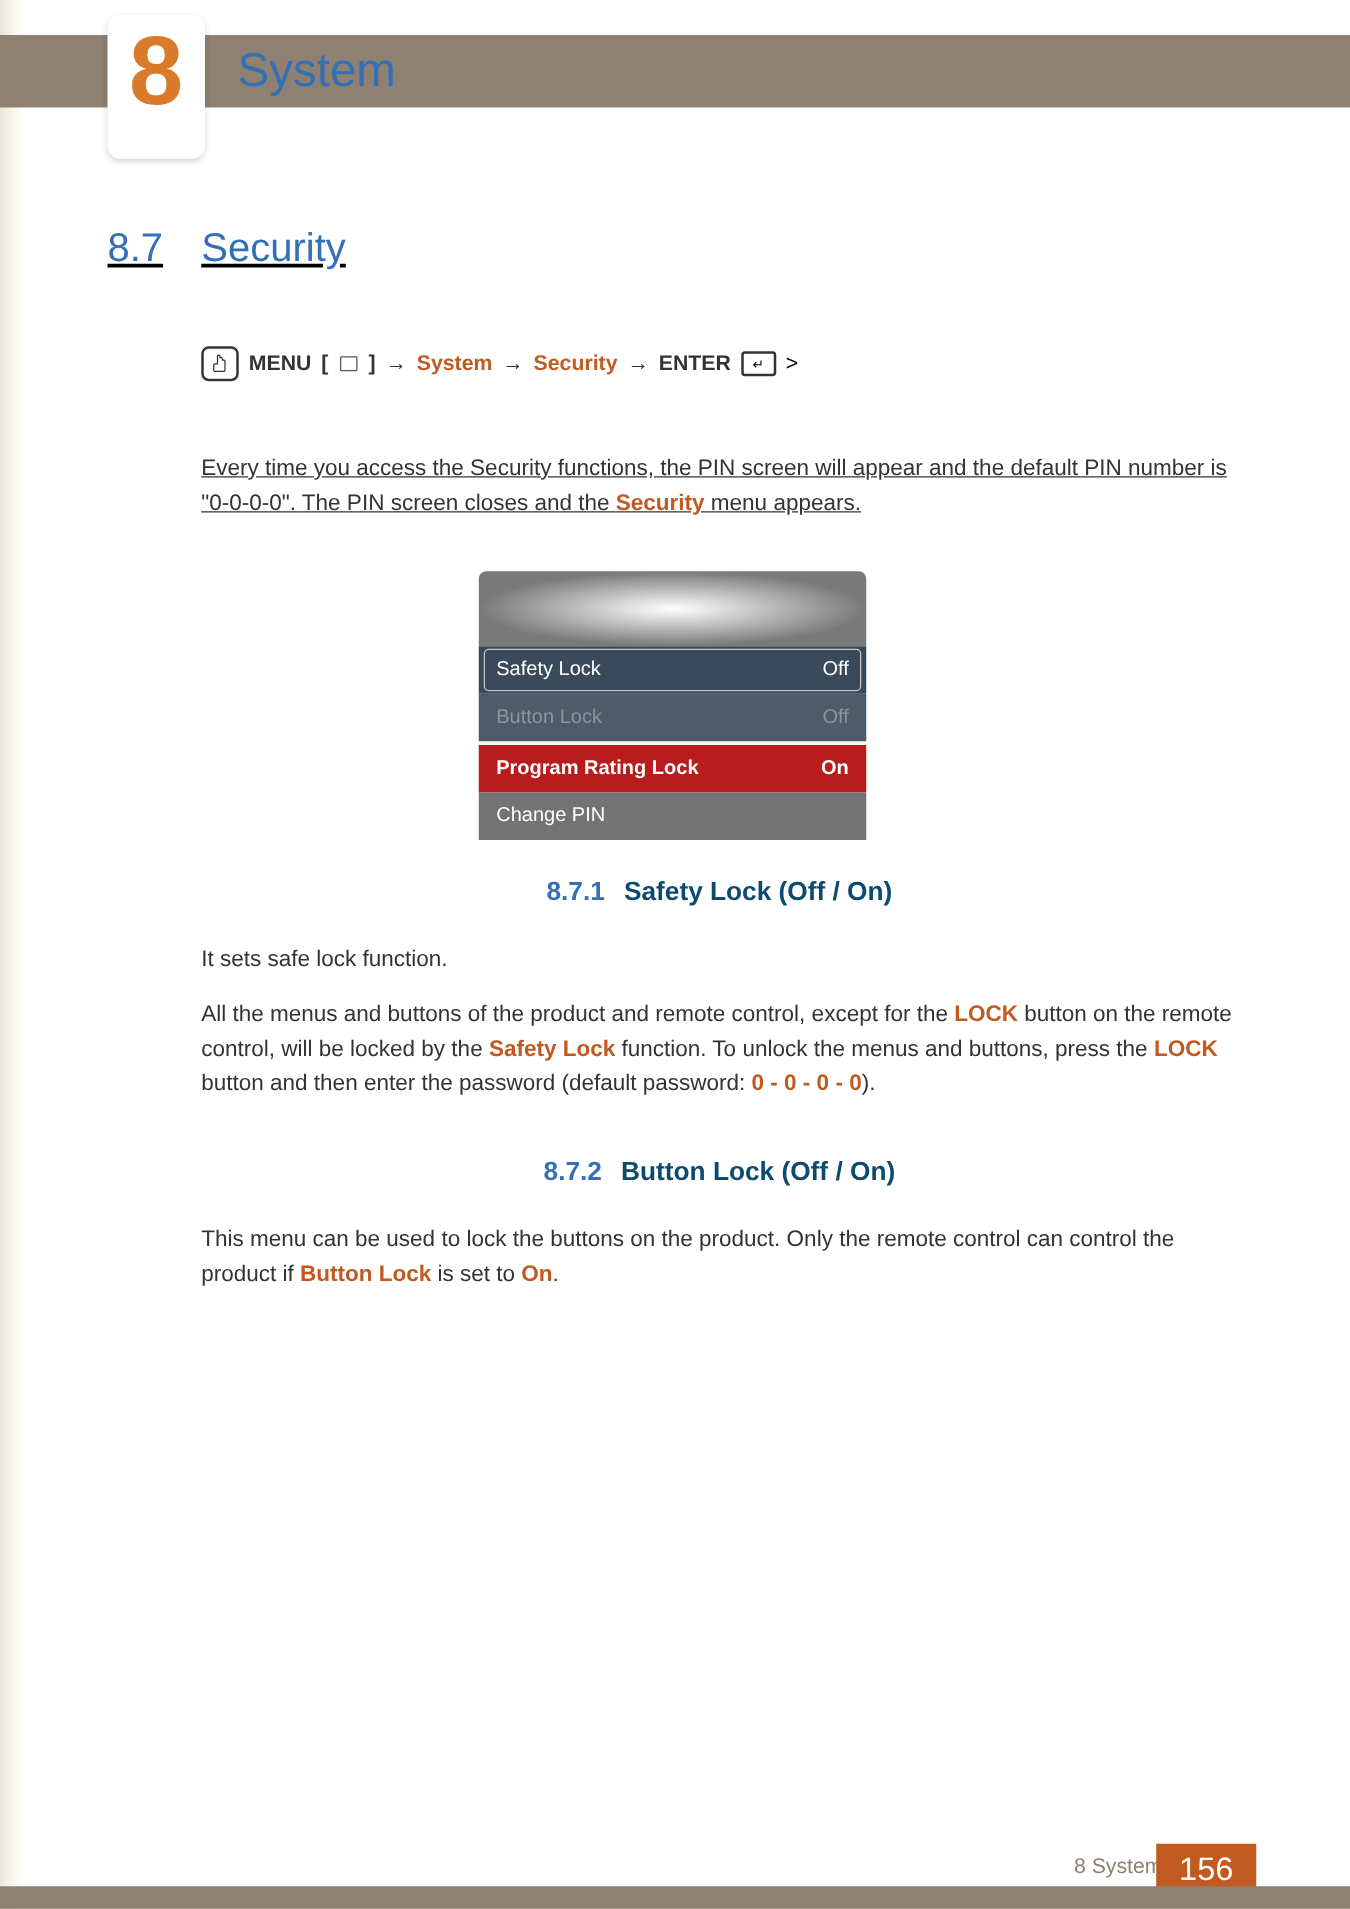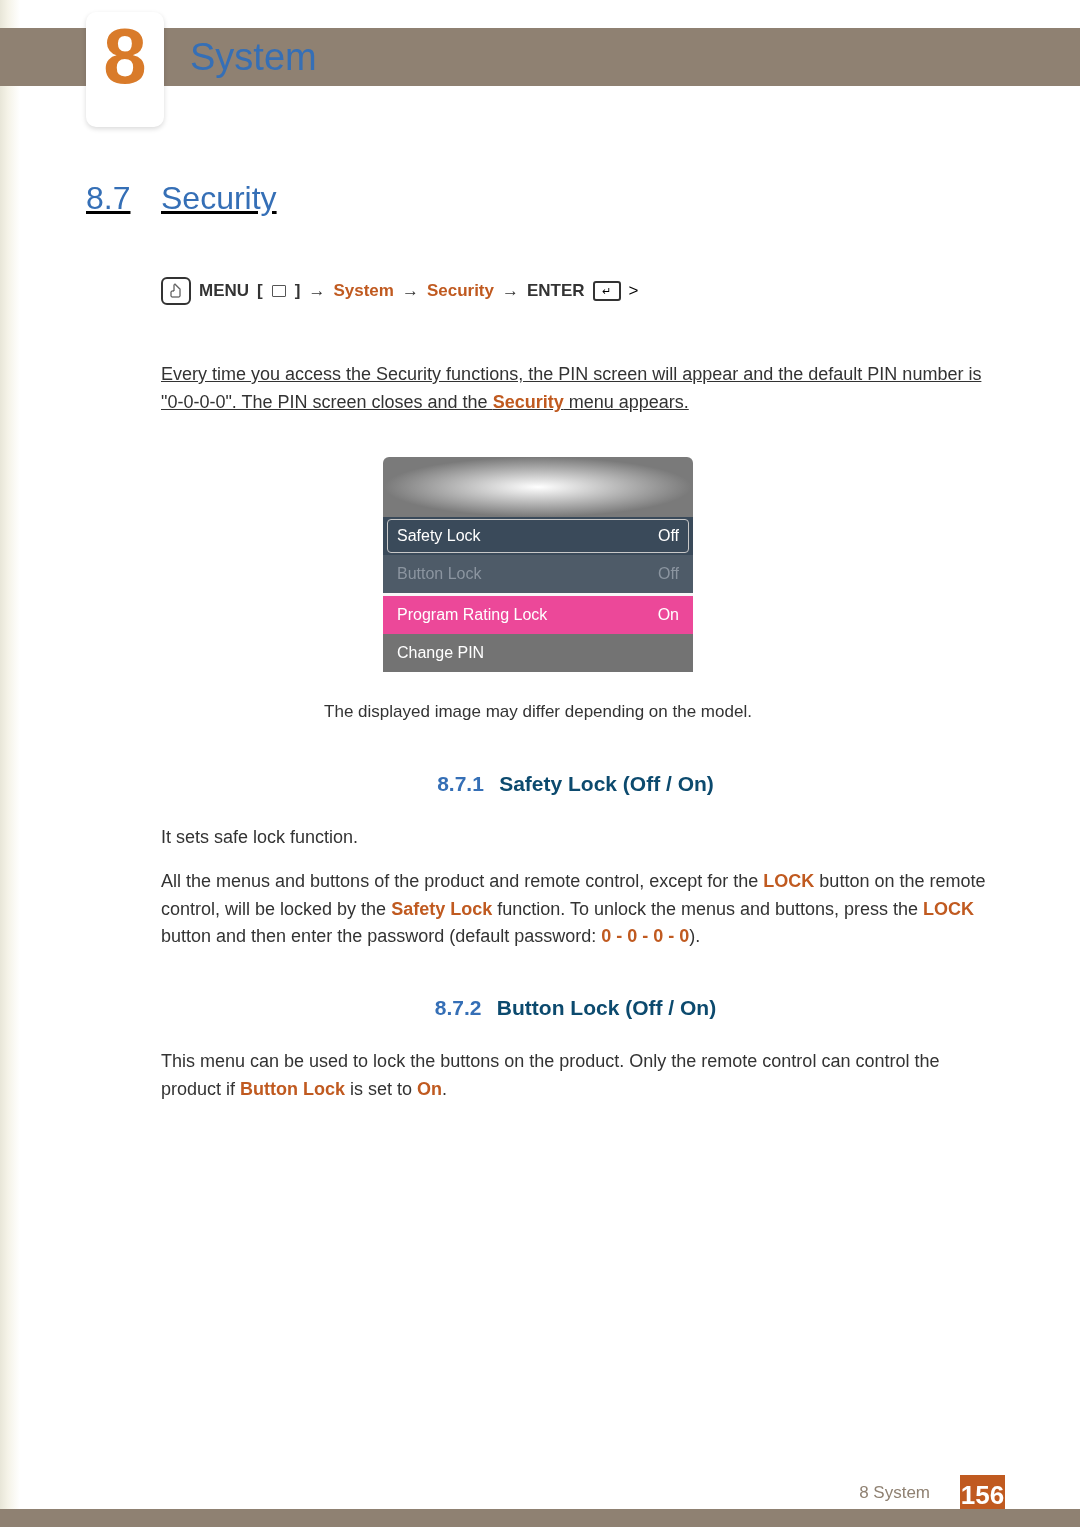--- a/index.html
+++ b/index.html
@@ -172,22 +172,22 @@
       inset: 2px 4px;
       border: 1.5px solid #c8c8c8;
       border-radius: 4px;
       pointer-events: none;
     }
     .mi-disabled {
       background: #4e5b68;
       color: #8b95a0;
     }
     .mi-highlight {
-      background: #ec4899;
-      font-weight: 400;
+      background: #b91c1c;
+      font-weight: 700;
       text-align: right;
     }
     .mi-normal {
       background: #737373;
     }
     .mi-sep {
       height: 3px;
       background: rgba(200,200,200,0.15);
     }
     .menu-caption {
@@ -236,26 +236,26 @@
       bottom: 24px;
       right: 150px;
       font-size: 17px;
       font-weight: normal;
       color: #8f8172;
     }
     .page-number {
       position: absolute;
       bottom: 12px;
       right: 75px;
-      width: 45px;
+      width: 80px;
       height: 40px;
       background: #c05a20;
       color: #fff;
       font-size: 26px;
-      font-weight: bold;
+      font-weight: normal;
       display: flex;
       align-items: center;
       justify-content: center;
     }
   </style>
 </head>
 <body>
 
 <div class="page">
   <div class="left-edge"></div>
@@ -314,21 +314,20 @@
             <span>Program Rating Lock</span>
             <span>On</span>
           </div>
           <div class="menu-item mi-normal">
             <span>Change PIN</span>
             <span></span>
           </div>
         </div>
     </div>
 
-    <p class="menu-caption">The displayed image may differ depending on the model.</p>
 
     <div id="subsections">
         <div class="subsection">
           <div class="subsection-heading">
             <span class="subsection-num">8.7.1</span>
             <span class="subsection-title">Safety Lock (Off / On)</span>
           </div>
           <p class="sub-body">It sets safe lock function.</p>
           <p class="sub-body">All the menus and buttons of the product and remote control, except for the <span class="inline-accent">LOCK</span> button on the remote control, will be locked by the <span class="inline-accent">Safety Lock</span> function. To unlock the menus and buttons, press the <span class="inline-accent">LOCK</span> button and then enter the password (default password: <span class="inline-accent">0 - 0 - 0 - 0</span>).</p>
         </div>

